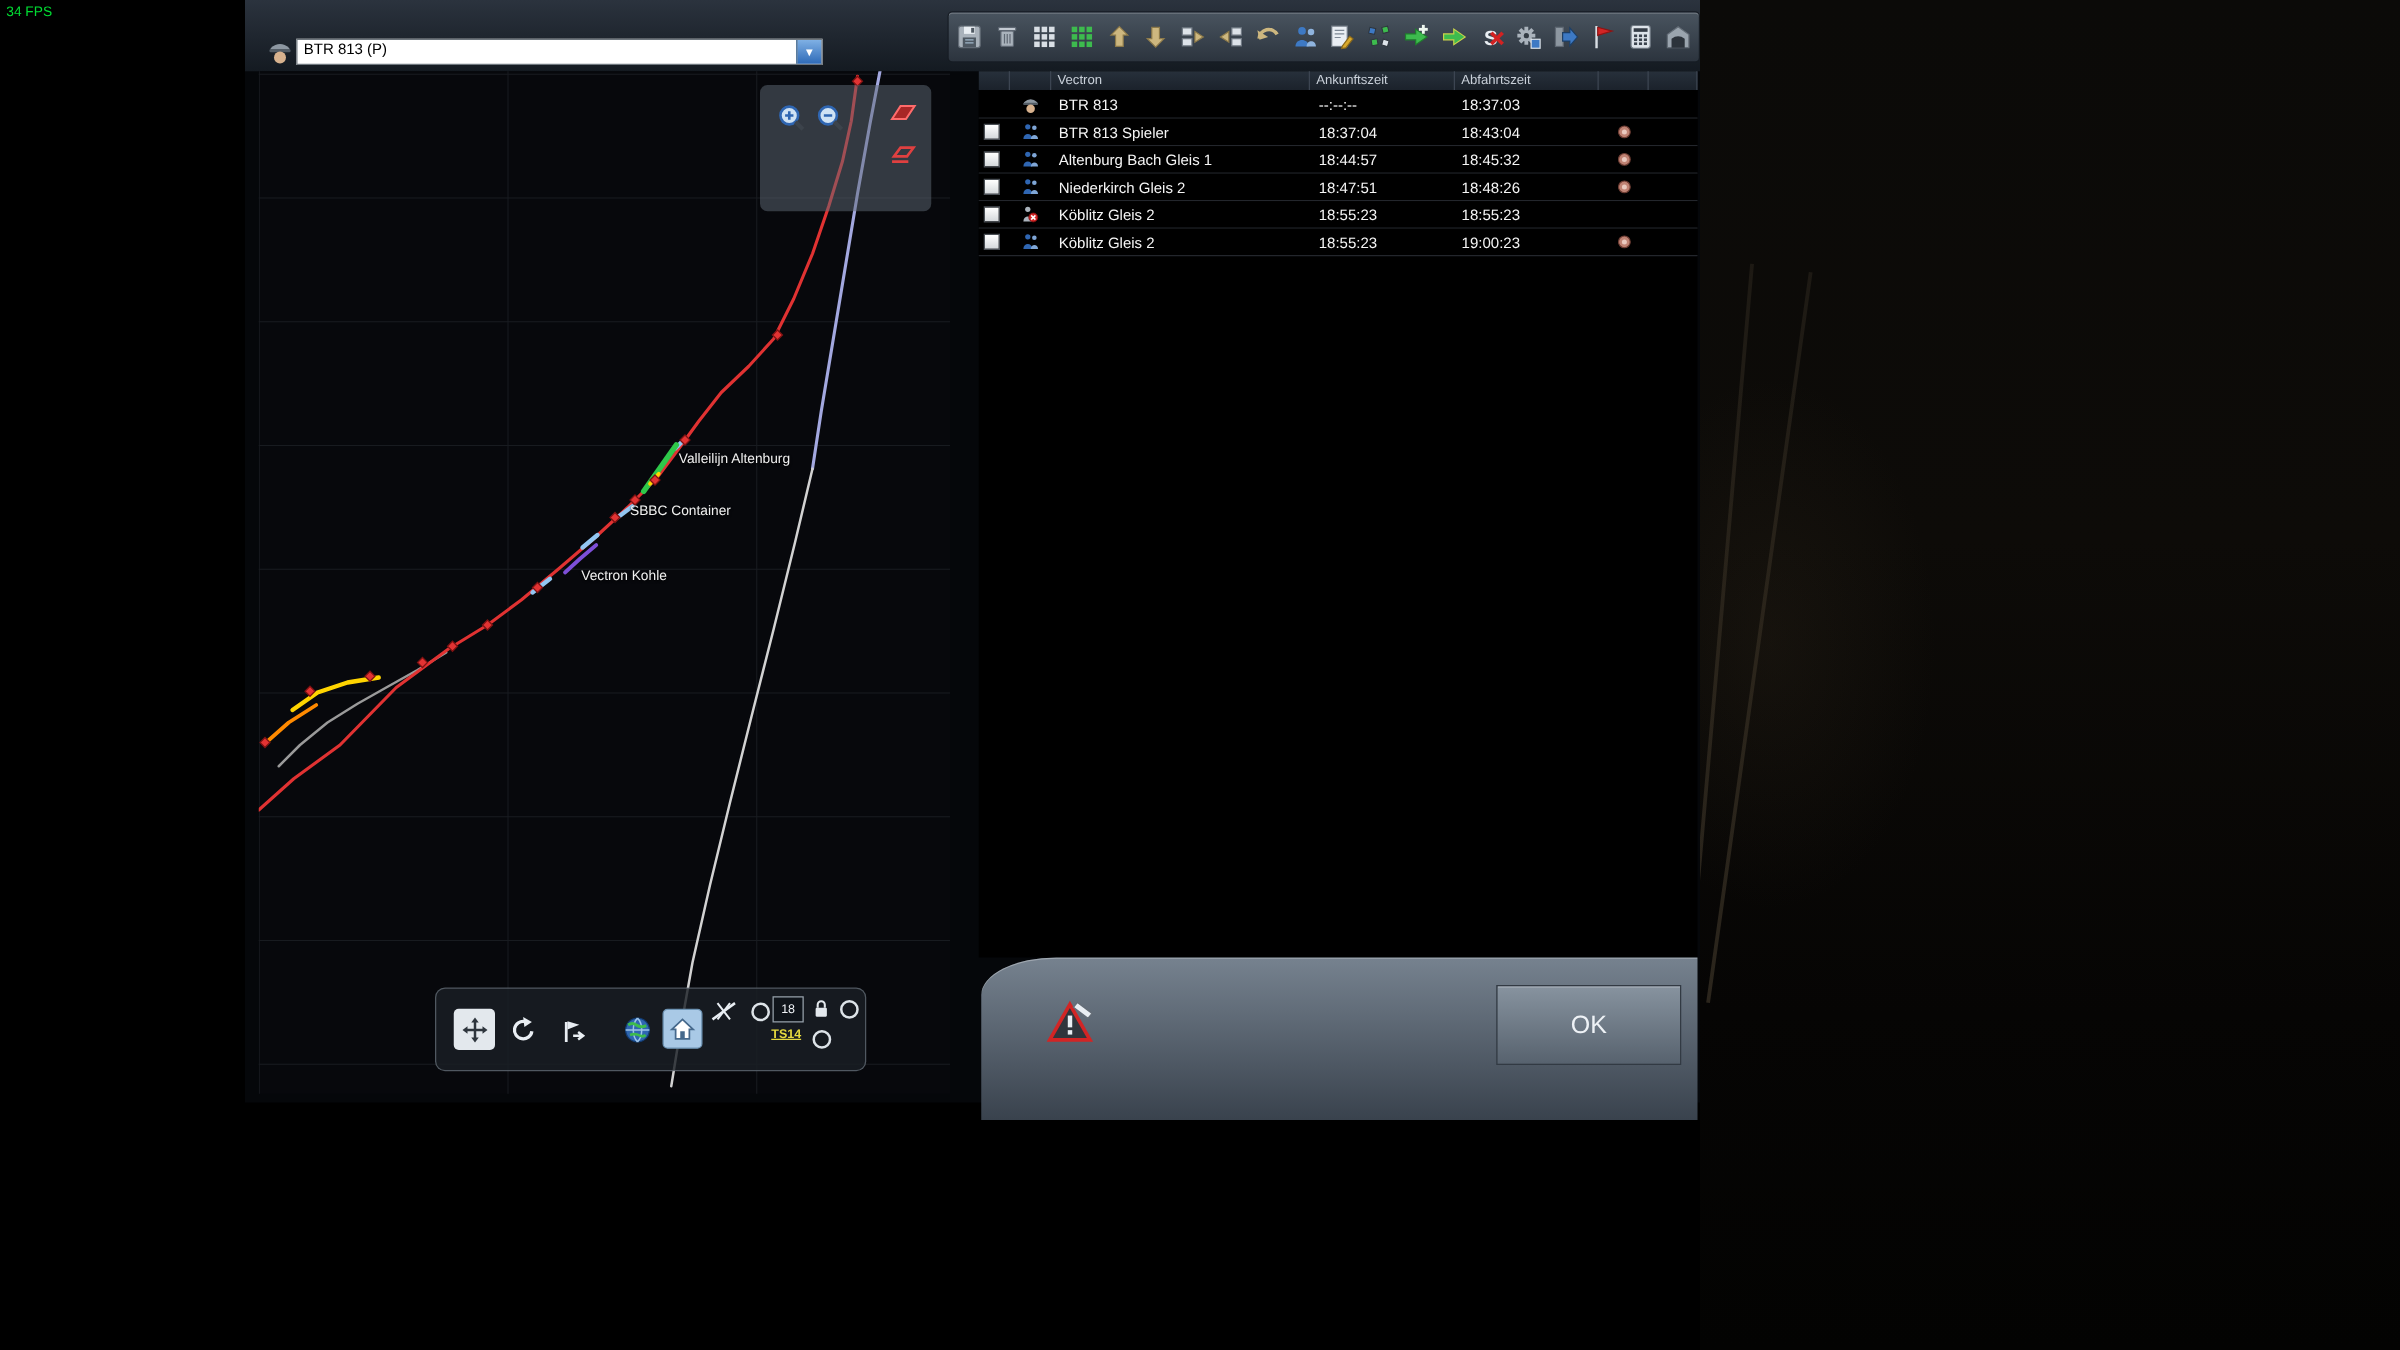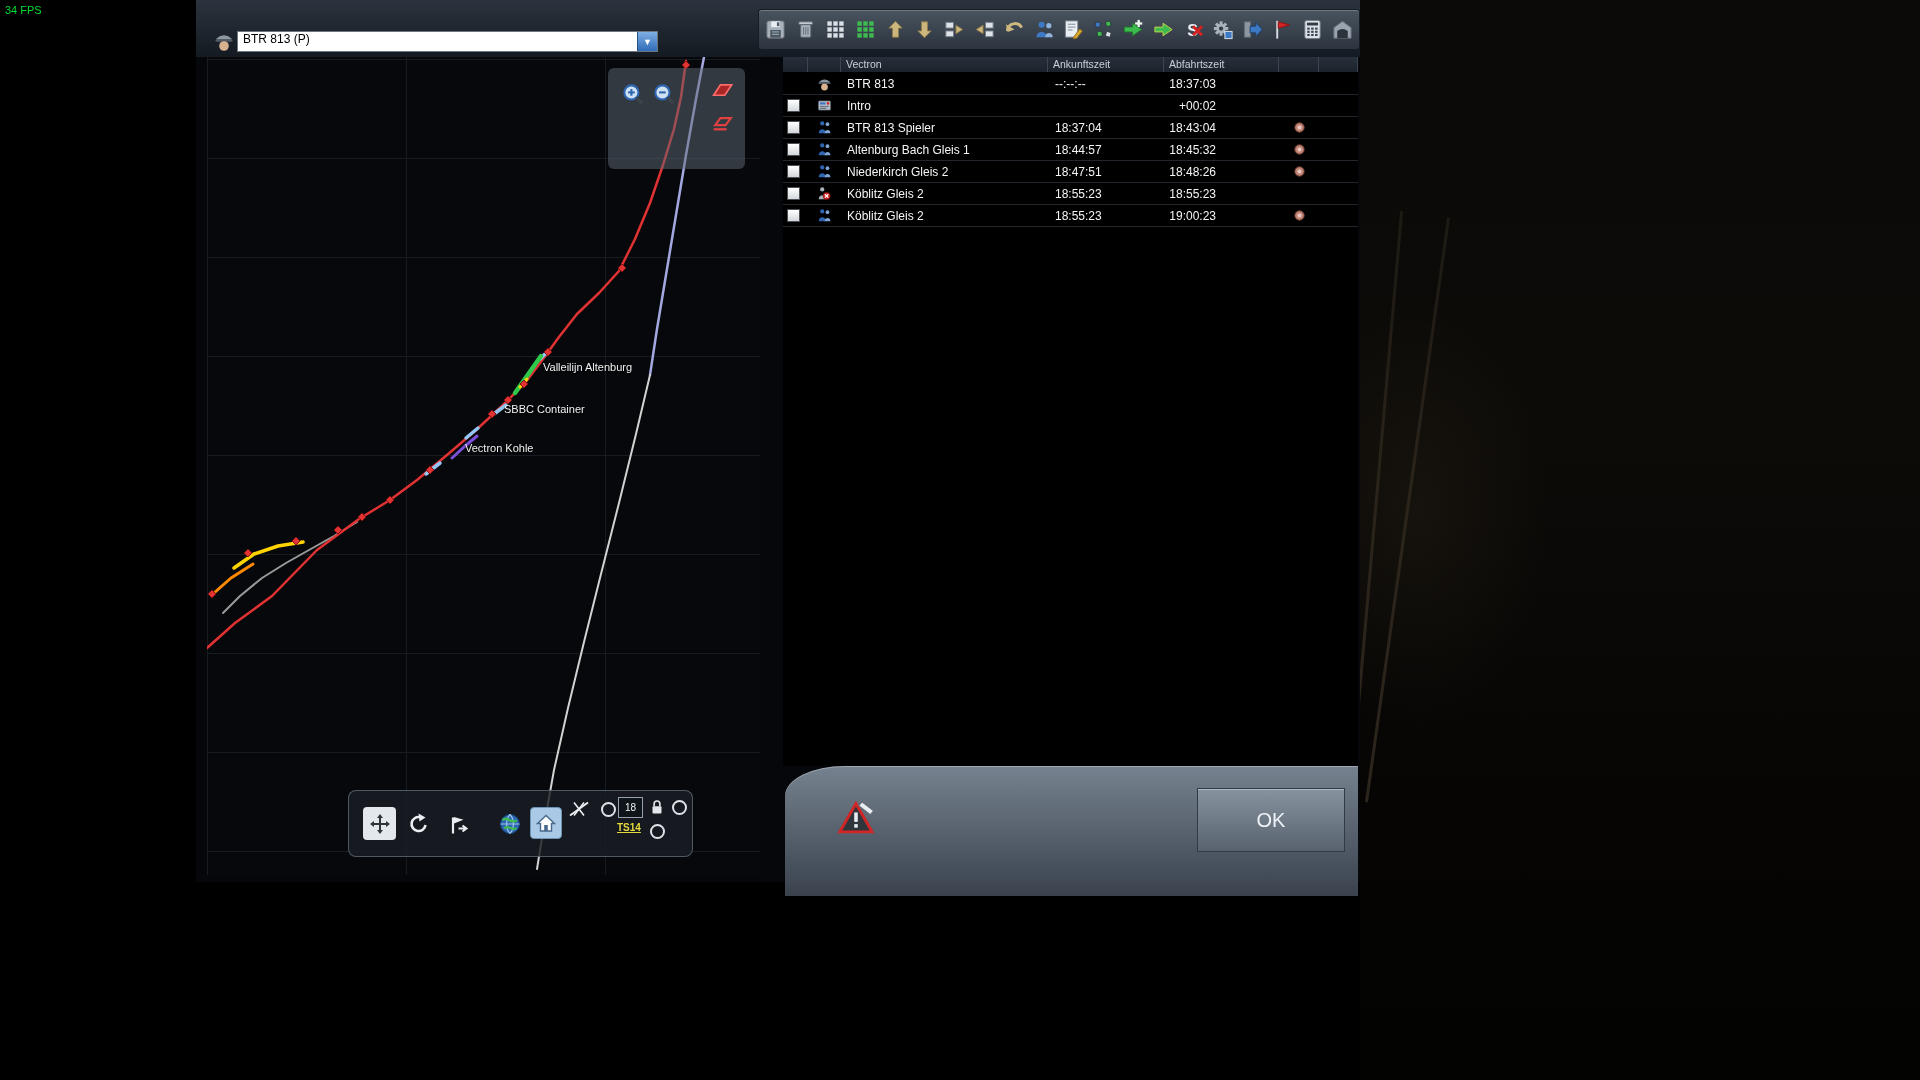--- a/index.html
+++ b/index.html
@@ -400,21 +400,21 @@
               <rect x="6" y="11" width="12" height="9.5" rx="1.2" fill="#e3e8ed"></rect>
               <path d="M8.2 11 V7.8 a3.8 3.8 0 0 1 7.6 0 V11" fill="none" stroke="#e3e8ed" stroke-width="2.2"></path>
             </svg>
           </div>
           <div class="mt-item mi-radio-option-2 mt-radio"></div>
           <div class="mt-item mi-version-label mt-label">TS14</div>
           <div class="mt-item mi-radio-option-3 mt-radio"></div>
         </div>
     <div class="map-label" style="left: 336px; top: 304px;">Valleilijn Altenburg</div>
         <div class="map-label" style="left: 297px; top: 346px;">SBBC Container</div>
-        <div class="map-label" style="left: 258px; top: 385px;">Vectron Kohle</div>
+        <div class="map-label" style="left: 258px; top: 398px;">Vectron Kohle</div>
       </div>
 
     <div class="right-panel">
       <div class="t-header">
         <div class="th w-check"></div>
         <div class="th w-icon"></div>
         <div class="th w-ziel">Vectron</div>
         <div class="th w-ank">Ankunftszeit</div>
         <div class="th w-abf">Abfahrtszeit</div>
         <div class="th w-horn"></div>
@@ -438,41 +438,20 @@
             <div class="td td-horn w-horn"></div>
             <div class="td w-extra"></div>
           </div>
           <div class="t-row">
             <div class="td w-check">
               <div class="checkbox"></div>
             </div>
             <div class="td w-icon">
               <span class="row-icon">
                 <svg viewBox="0 0 24 24" width="17" height="17">
-                  <rect x="3.5" y="5.5" width="17" height="13" rx="1.5" fill="#b7c0ca" stroke="#5f6873"></rect>
-                  <rect x="5.5" y="7.5" width="8" height="3.2" fill="#3d79c4"></rect>
-                  <circle cx="17" cy="9" r="1.8" fill="#d22525"></circle>
-                  <rect x="5.5" y="12.5" width="12.5" height="1.8" fill="#6d7681"></rect>
-                  <rect x="5.5" y="15.2" width="9" height="1.8" fill="#6d7681"></rect>
-                </svg>
-              </span>
-            </div>
-            <div class="td td-text td-ziel w-ziel">Intro</div>
-            <div class="td td-text td-ank w-ank"></div>
-            <div class="td td-text td-abf w-abf">+00:02</div>
-            <div class="td td-horn w-horn"></div>
-            <div class="td w-extra"></div>
-          </div>
-          <div class="t-row">
-            <div class="td w-check">
-              <div class="checkbox"></div>
-            </div>
-            <div class="td w-icon">
-              <span class="row-icon">
-                <svg viewBox="0 0 24 24" width="17" height="17">
                   <circle cx="8.8" cy="6.3" r="3" fill="#2f66b2"></circle>
                   <path d="M3.8 20 C3.8 12.6 13.8 12.6 13.8 20 Z" fill="#2f66b2"></path>
                   <circle cx="16.2" cy="7.3" r="2.6" fill="#7fa6d6"></circle>
                   <path d="M12.2 20 C12.2 14.2 20.4 14.2 20.4 20 Z" fill="#7fa6d6"></path>
                 </svg>
               </span>
             </div>
             <div class="td td-text td-ziel w-ziel">BTR 813 Spieler</div>
             <div class="td td-text td-ank w-ank">18:37:04</div>
             <div class="td td-text td-abf w-abf">18:43:04</div>

